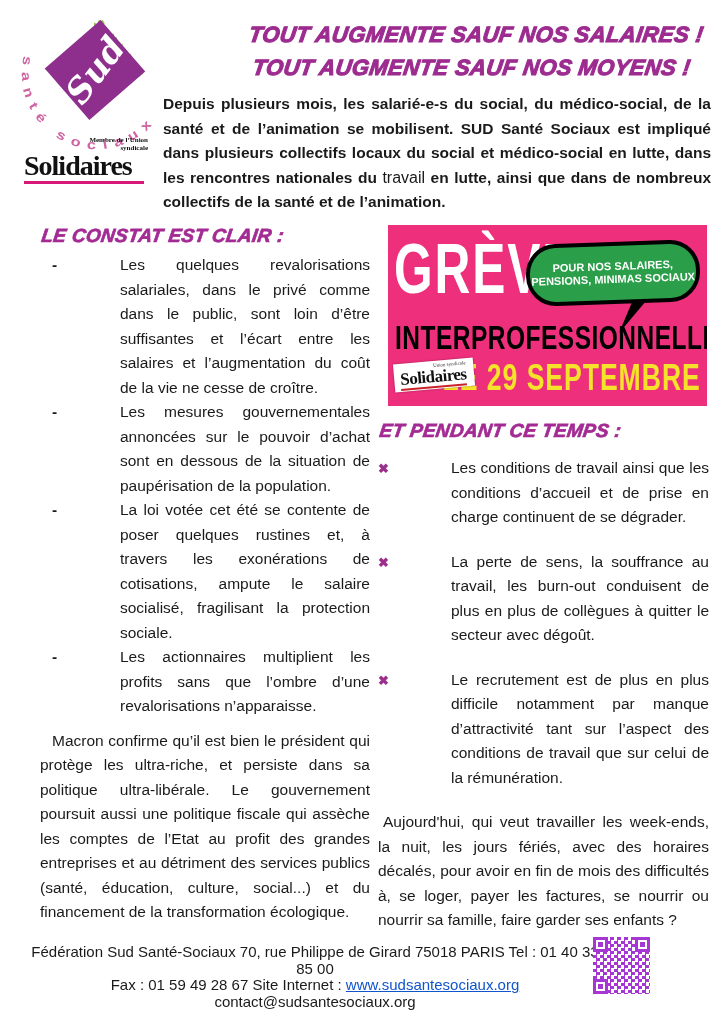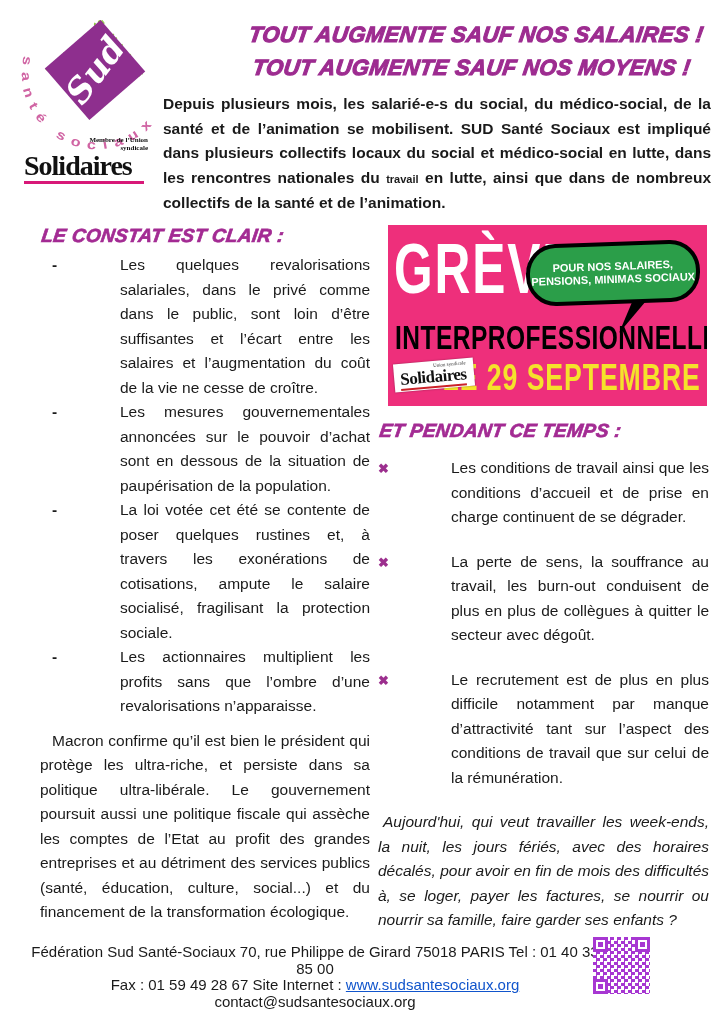--- a/index.html
+++ b/index.html
@@ -26,41 +26,41 @@
   .pink-underline{ margin-top:1px; width:120px; height:3px; background:#d81878;}
 
   
   .headline{ position:absolute; left:233px; top:18px; width:482px; text-align:center;
       color:#9d2c90; font-weight:bold; font-style:italic; font-size:22px; line-height:33px;
       transform:skewX(-8deg); letter-spacing:0.4px; -webkit-text-stroke:1.1px #9d2c90;}
 
   
   .intro{ position:absolute; left:163px; top:92px; width:548px; font-weight:bold; font-size:15.5px;
       line-height:24.5px; text-align:justify;}
-  .travail{ font-weight:bold; font-size:11px;}
+  .travail{ font-weight:normal; font-size:16px;}
 
   
   .col-left{ position:absolute; left:40px; top:225px; width:330px;}
   .col-right{ position:absolute; left:378px; top:225px; width:331px;}
   h2.script-head{ color:#a32b93; font-weight:bold; font-style:italic; font-size:19px; line-height:22px;
       transform:skewX(-8deg); transform-origin:left bottom; letter-spacing:0.3px; -webkit-text-stroke:0.7px #a32b93;}
   .col-left h2{ margin-bottom:6px;}
   .col-right h2{ margin:14px 0 14px 0;}
 
   ul.flyer-list{ list-style:none;}
   ul.flyer-list li{ display:flex; font-size:15.5px; line-height:24.5px;}
   ul.dash-list li{ padding-left:12px;}
   ul.dash-list .marker{ flex:0 0 20px; font-weight:bold;}
   ul.x-list li{ margin-bottom:20px;}
   ul.x-list .marker{ flex:0 0 25px; color:#9c2f8e; font-weight:bold; font-size:13px; padding-top:1px;}
   ul.flyer-list .txt{ flex:1; text-align:justify;margin-left:48px;}
 
   .body-par{ font-size:15.5px; line-height:24.5px; text-align:justify;}
   .macron-par{ margin-top:10px; text-indent:12px;}
-  .today-par{ margin-top:12px; text-indent:5px;font-style:italic;}
+  .today-par{ margin-top:12px; text-indent:5px;}
 
   
   .poster{ position:relative; margin-left:10px; width:319px; height:181px; background:#ee2f7b; overflow:hidden;}
   .greve{ position:absolute; left:6px; top:2px; color:#ffffff; font-weight:bold; font-size:54px; letter-spacing:2px;
       transform:scale(0.92,1.32); transform-origin:left top; }
   .bubble{ position:absolute; left:138px; top:17px; width:174px; height:62px; background:#2b9e49;
       border:4px solid #000; border-radius:30px; transform:rotate(-2deg);
       display:flex; flex-direction:column; align-items:center; justify-content:center;
       color:#fff; font-weight:bold; font-size:11px; line-height:13.5px; text-align:center;}
   .bubble-tail{ position:absolute; left:228px; top:76px; width:30px; height:32px; background:#000;

